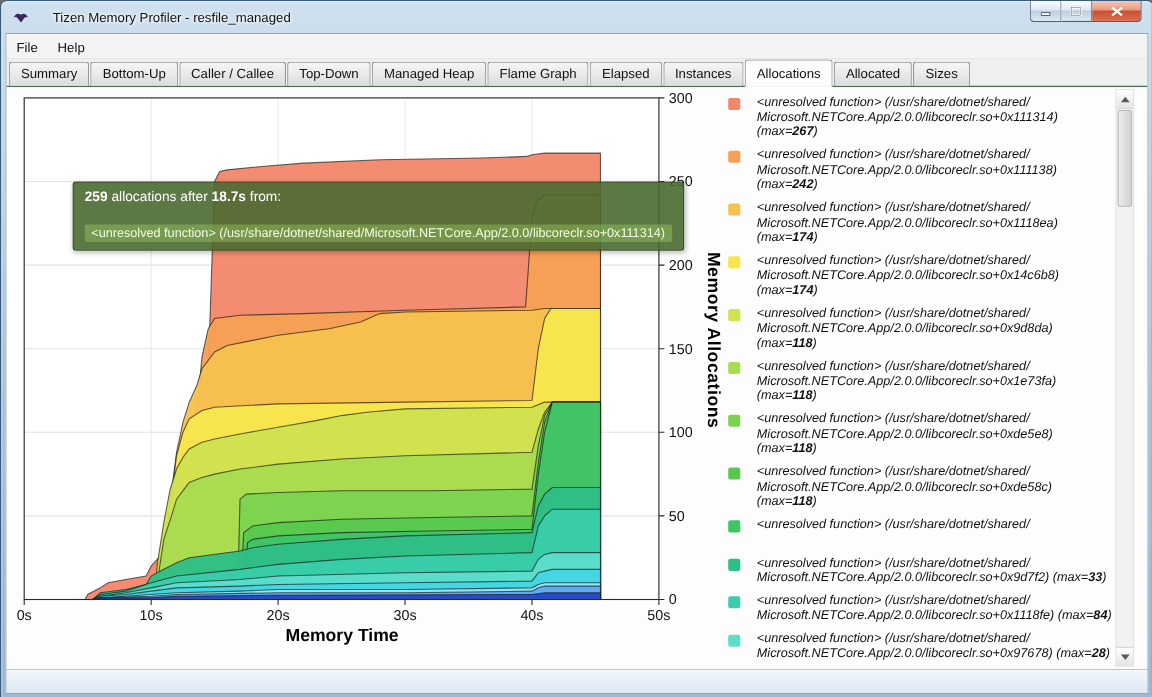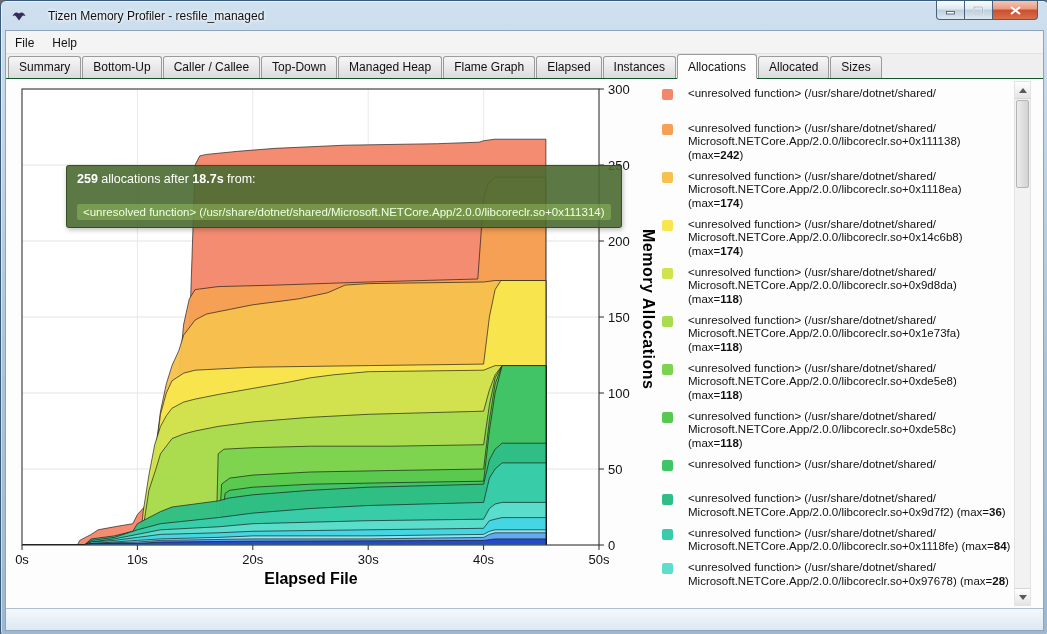--- a/index.html
+++ b/index.html
@@ -41,21 +41,21 @@
     font-size:16px;font-weight:bold;color:#000;}
   .ylabel{position:absolute;left:633px;top:150px;writing-mode:vertical-rl;
     font-size:16px;font-weight:bold;color:#000;letter-spacing:0.5px;}
   .tooltip{position:absolute;left:60px;top:86px;z-index:5;
     background:rgba(74,106,49,0.9);border:1px solid rgba(38,62,24,0.7);border-radius:3px;
     padding:6px 10px 7px;color:#fff;font-size:12.5px;box-shadow:1px 2px 5px rgba(0,0,0,0.25);}
   .tt-fn{display:inline-block;margin-top:18px;background:rgba(150,198,96,0.45);
     border-radius:2px;padding:2px 6px;font-size:11.5px;color:#f2ffe4;white-space:nowrap;}
   
   .legend{position:absolute;left:654px;top:8px;width:352px;}
-  .legend-row{position:relative;margin-bottom:7.5px;min-height:27px;}
+  .legend-row{position:relative;margin-bottom:7.5px;min-height:27px;font-style:italic;}
   .swatch{position:absolute;left:2px;top:2px;width:11px;height:11px;border-radius:2px;}
   .legend-text{margin-left:28px;font-size:11.5px;line-height:13.5px;color:#111;}
   
   .scrollbar{position:absolute;right:12px;top:2px;bottom:2px;width:17px;
     background:#f2f2f2;border:1px solid #e3e3e3;box-sizing:border-box;}
   .sb-btn{position:absolute;left:0;width:15px;height:16px;background:linear-gradient(#ffffff,#e4e4e4);
     border-bottom:1px solid #d5d5d5;display:flex;align-items:center;justify-content:center;}
   .sb-btn.up{top:0;}
   .sb-btn.down{bottom:0;border-bottom:none;border-top:1px solid #d5d5d5;}
   .sb-arrow-up{width:0;height:0;border-left:4px solid transparent;border-right:4px solid transparent;border-bottom:5px solid #5a5a5a;}
@@ -190,33 +190,34 @@
           <line x1="587" x2="592" y1="234" y2="234" stroke="#2a2a2a"></line>
           <text x="596" y="238.5" text-anchor="start">150</text>
           <line x1="587" x2="592" y1="158" y2="158" stroke="#2a2a2a"></line>
           <text x="596" y="162.5" text-anchor="start">200</text>
           <line x1="587" x2="592" y1="82" y2="82" stroke="#2a2a2a"></line>
           <text x="596" y="86.5" text-anchor="start">250</text>
           <line x1="587" x2="592" y1="6" y2="6" stroke="#2a2a2a"></line>
           <text x="596" y="10.5" text-anchor="start">300</text>
         </svg>
 
-      <div class="xlabel">Elapsed File</div>
+      <div class="xlabel">Memory Time</div>
       <div class="ylabel">Memory Allocations</div>
 
       <div class="tooltip">
         <div class="tt-line1"><b>259</b><span> allocations after </span><b>18.7s</b><span> from:</span></div>
         <div class="tt-fn">&lt;unresolved function&gt; (/usr/share/dotnet/shared/Microsoft.NETCore.App/2.0.0/libcoreclr.so+0x111314)</div>
       </div>
 
       <div class="legend" id="legend">
           <div class="legend-row">
             <span class="swatch" style="background: rgb(242, 135, 107);"></span>
             <div class="legend-text">
               <div>&lt;unresolved function&gt; (/usr/share/dotnet/shared/</div>
+              <div>Microsoft.NETCore.App/2.0.0/libcoreclr.so+0x111314) (max=<b>267</b>)</div>
             </div>
           </div>
           <div class="legend-row">
             <span class="swatch" style="background: rgb(245, 160, 84);"></span>
             <div class="legend-text">
               <div>&lt;unresolved function&gt; (/usr/share/dotnet/shared/</div>
               <div>Microsoft.NETCore.App/2.0.0/libcoreclr.so+0x111138) (max=<b>242</b>)</div>
             </div>
           </div>
           <div class="legend-row">
@@ -264,21 +265,21 @@
           <div class="legend-row">
             <span class="swatch" style="background: rgb(63, 196, 102);"></span>
             <div class="legend-text">
               <div>&lt;unresolved function&gt; (/usr/share/dotnet/shared/</div>
             </div>
           </div>
           <div class="legend-row">
             <span class="swatch" style="background: rgb(47, 190, 133);"></span>
             <div class="legend-text">
               <div>&lt;unresolved function&gt; (/usr/share/dotnet/shared/</div>
-              <div>Microsoft.NETCore.App/2.0.0/libcoreclr.so+0x9d7f2) (max=<b>36</b>)</div>
+              <div>Microsoft.NETCore.App/2.0.0/libcoreclr.so+0x9d7f2) (max=<b>33</b>)</div>
             </div>
           </div>
           <div class="legend-row">
             <span class="swatch" style="background: rgb(56, 204, 170);"></span>
             <div class="legend-text">
               <div>&lt;unresolved function&gt; (/usr/share/dotnet/shared/</div>
               <div>Microsoft.NETCore.App/2.0.0/libcoreclr.so+0x1118fe) (max=<b>84</b>)</div>
             </div>
           </div>
           <div class="legend-row">

